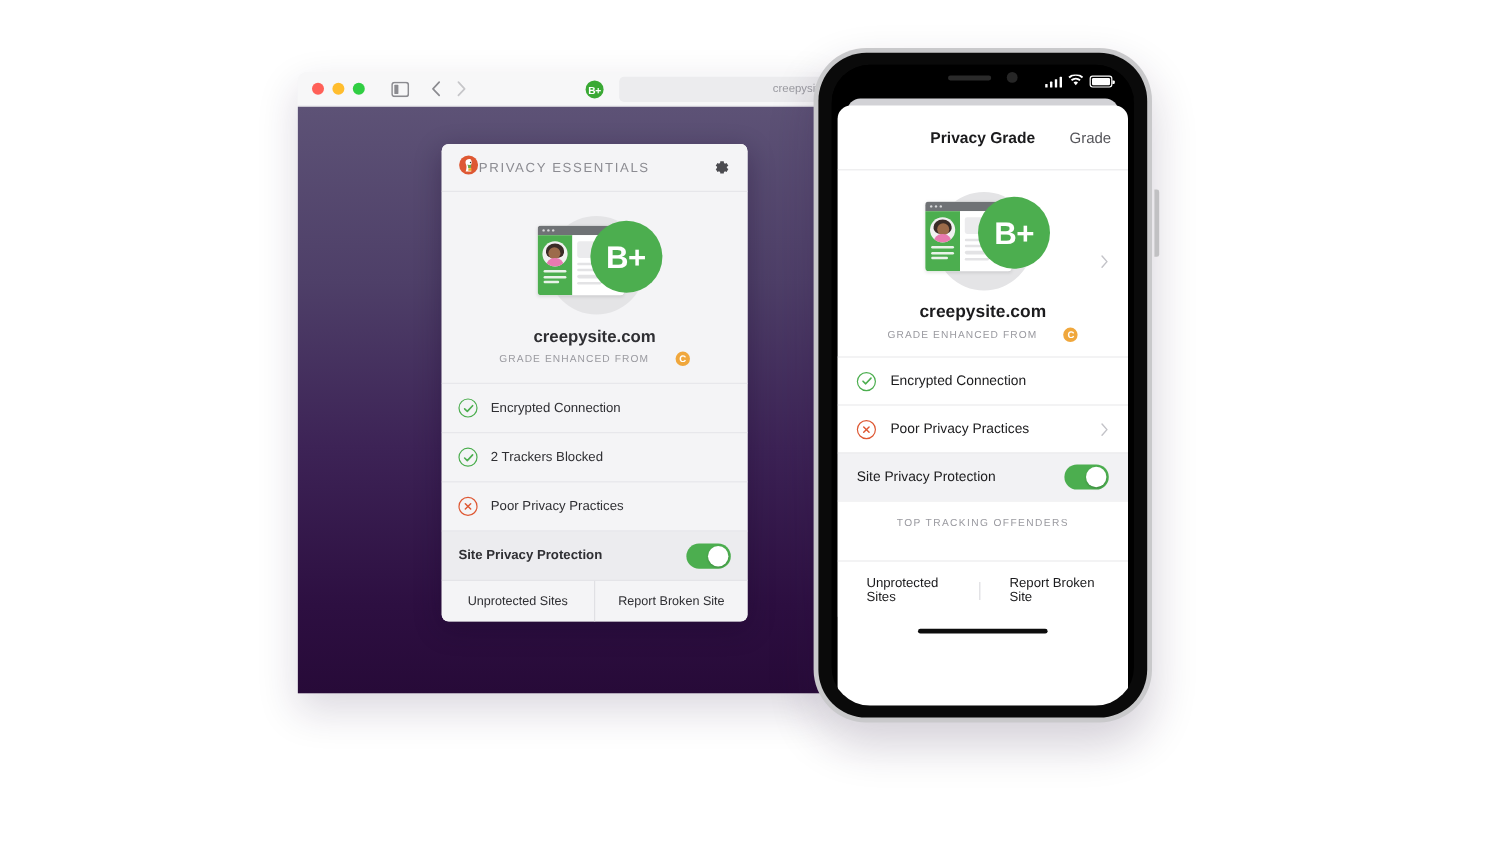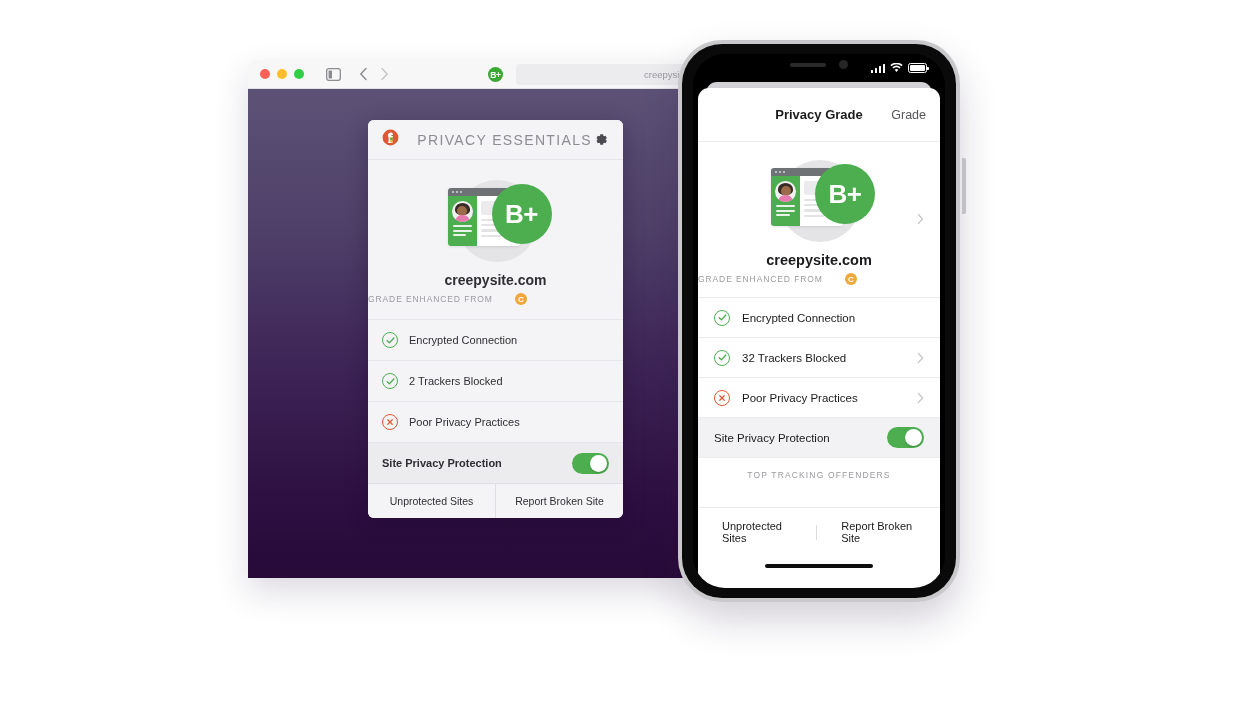--- a/index.html
+++ b/index.html
@@ -82,22 +82,22 @@
     box-shadow: 0 6px 22px rgba(20,5,35,.30);
   }
   .pop-head {
     height: 40px;
     display: flex; align-items: center;
     padding: 0 14px;
     border-bottom: 1px solid #e6e6ea;
     background: #f4f4f6;
   }
   .pop-title {
-    flex: 1; text-align: right;
-    font-size: 14px; letter-spacing: 1.35px;
+    flex: 1; text-align: left;
+    font-size: 11px; letter-spacing: 1.35px;
     color: #8c8c92; font-weight: 500;
   }
   .gear { color: #4b4b50; display:flex; }
 
   .pop-hero { padding: 16px 0 14px; background: #f4f4f6; text-align: center; }
   .hero-art { position: relative; width: 112px; height: 86px; margin: 0 auto 10px; }
   .hero-circle {
     position: absolute; left: 16px; top: 4px;
     width: 82px; height: 82px; border-radius: 50%;
     background: #e4e4e6;
@@ -132,21 +132,21 @@
     position: absolute; right: 0; top: 8px;
     width: 60px; height: 60px; border-radius: 50%;
     background: #4cae4f; color: #fff;
     display: flex; align-items: center; justify-content: center;
     font-size: 26px; font-weight: bold; letter-spacing: -0.5px;
   }
 
   .site-name { font-size: 14px; font-weight: bold; color: #2f2f33; margin-bottom: 5px; }
   .enhanced {
     font-size: 8.5px; letter-spacing: .9px; color: #9a9aa0;
-    display: flex; align-items: center; gap: 22px;
+    display: flex; align-items: center; justify-content: center; gap: 22px;
   }
   .c-badge {
     width: 12px; height: 12px; border-radius: 50%;
     background: #f0a73c; color: #fff;
     font-size: 8px; font-weight: bold; letter-spacing: 0;
     display: flex; align-items: center; justify-content: center;
   }
 
   .row {
     height: 41px; display: flex; align-items: center;
@@ -531,33 +531,20 @@
 
             <div class="m-row">
               <span class="icon-check">
                 <svg width="9" height="9" viewBox="0 0 10 10">
                     <polyline points="1.3,5.2 3.8,7.6 8.7,2.3" fill="none" stroke="#4cae4f" stroke-width="1.5" stroke-linecap="round" stroke-linejoin="round"></polyline>
                   </svg>
               </span>
               <span class="row-label">Encrypted Connection</span>
             </div>
 
-            <div class="m-row">
-              <span class="icon-check">
-                <svg width="9" height="9" viewBox="0 0 10 10">
-                    <polyline points="1.3,5.2 3.8,7.6 8.7,2.3" fill="none" stroke="#4cae4f" stroke-width="1.5" stroke-linecap="round" stroke-linejoin="round"></polyline>
-                  </svg>
-              </span>
-              <span class="row-label">32 Trackers Blocked</span>
-              <span class="chev">
-                <svg width="7" height="12" viewBox="0 0 8 14">
-                    <polyline points="1.5,1.5 6.3,7 1.5,12.5" fill="none" stroke="#c3c3c8" stroke-width="1.4" stroke-linecap="round" stroke-linejoin="round"></polyline>
-                  </svg>
-              </span>
-            </div>
 
             <div class="m-row">
               <span class="icon-x">
                 <svg width="8" height="8" viewBox="0 0 10 10">
                     <line x1="2.2" y1="2.2" x2="7.8" y2="7.8" stroke="#de5833" stroke-width="1.5" stroke-linecap="round"></line>
                     <line x1="7.8" y1="2.2" x2="2.2" y2="7.8" stroke="#de5833" stroke-width="1.5" stroke-linecap="round"></line>
                   </svg>
               </span>
               <span class="row-label">Poor Privacy Practices</span>
               <span class="chev">

